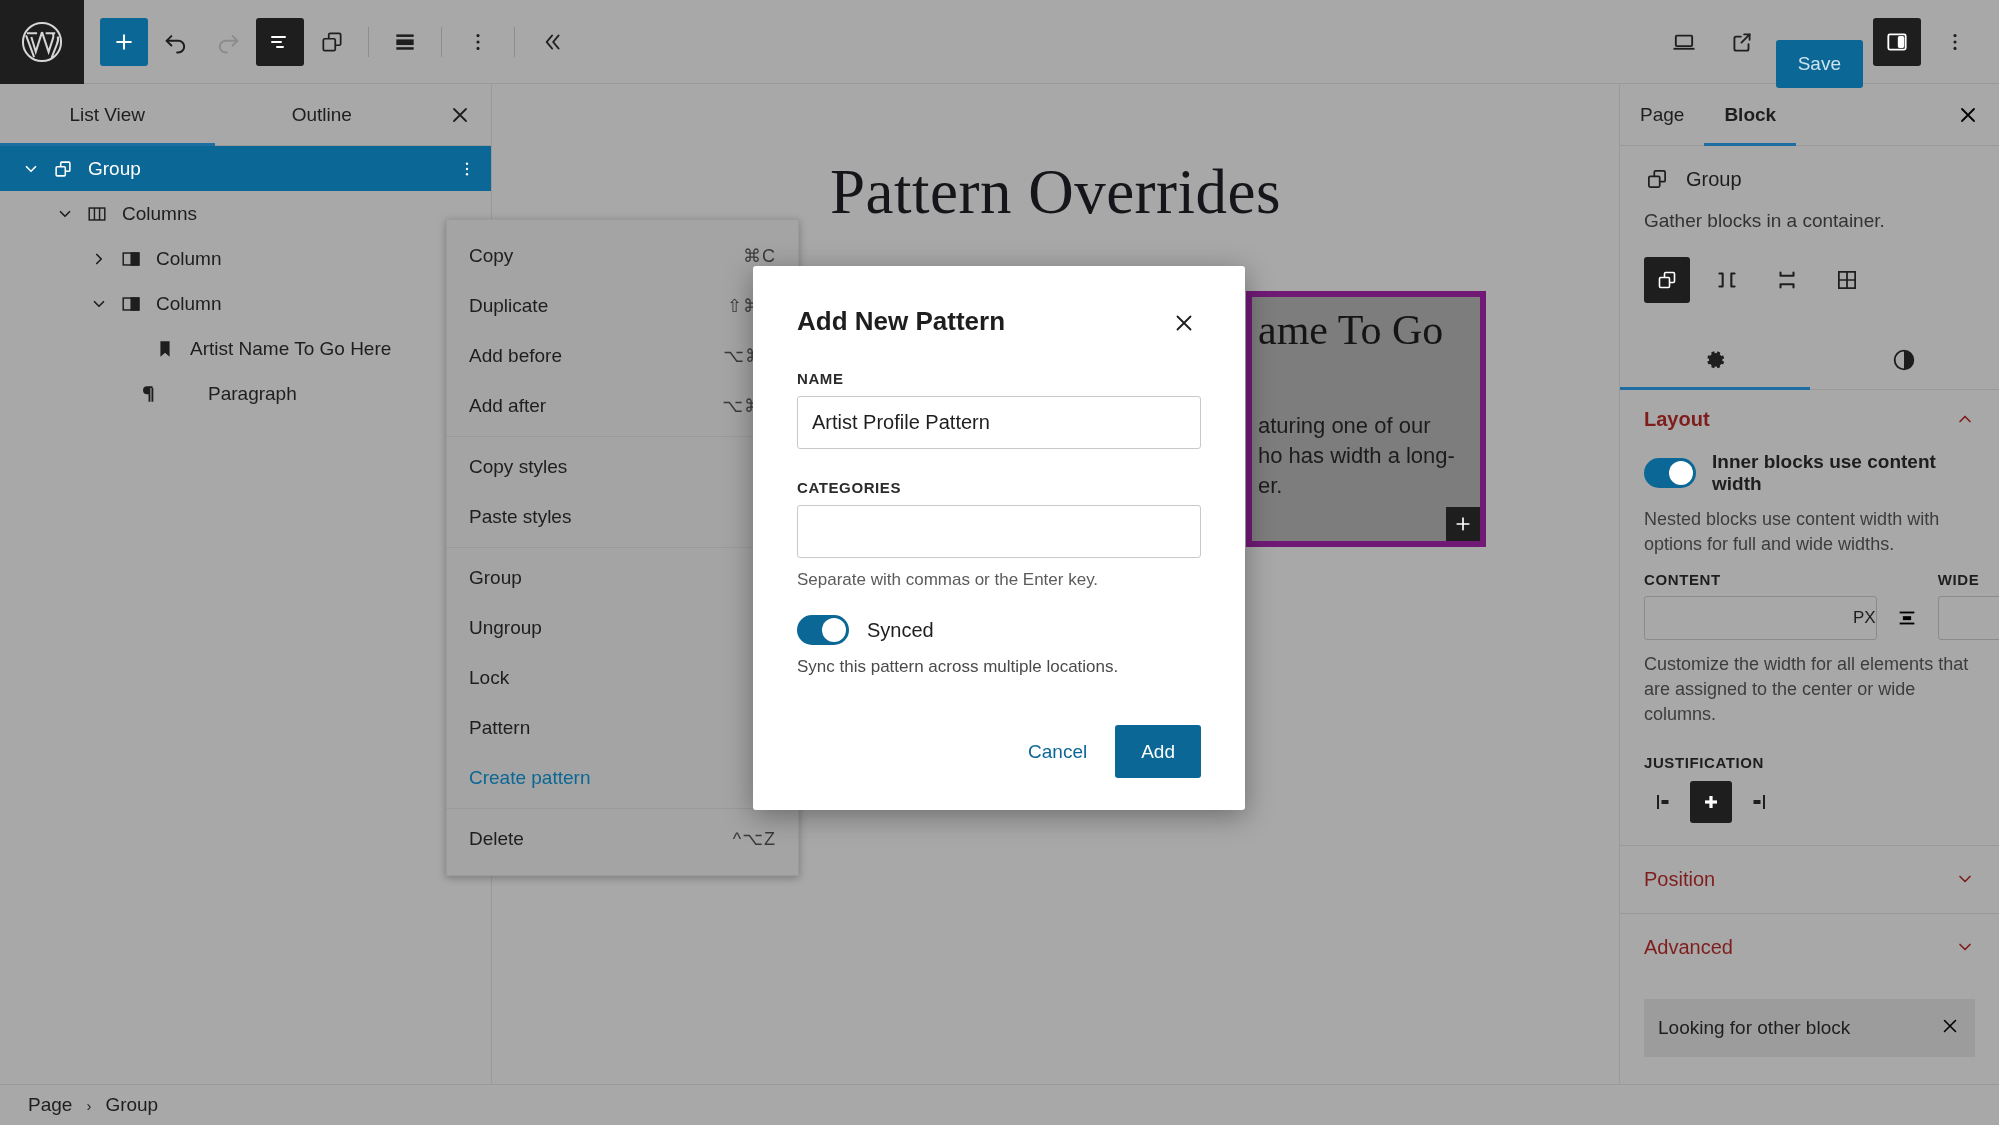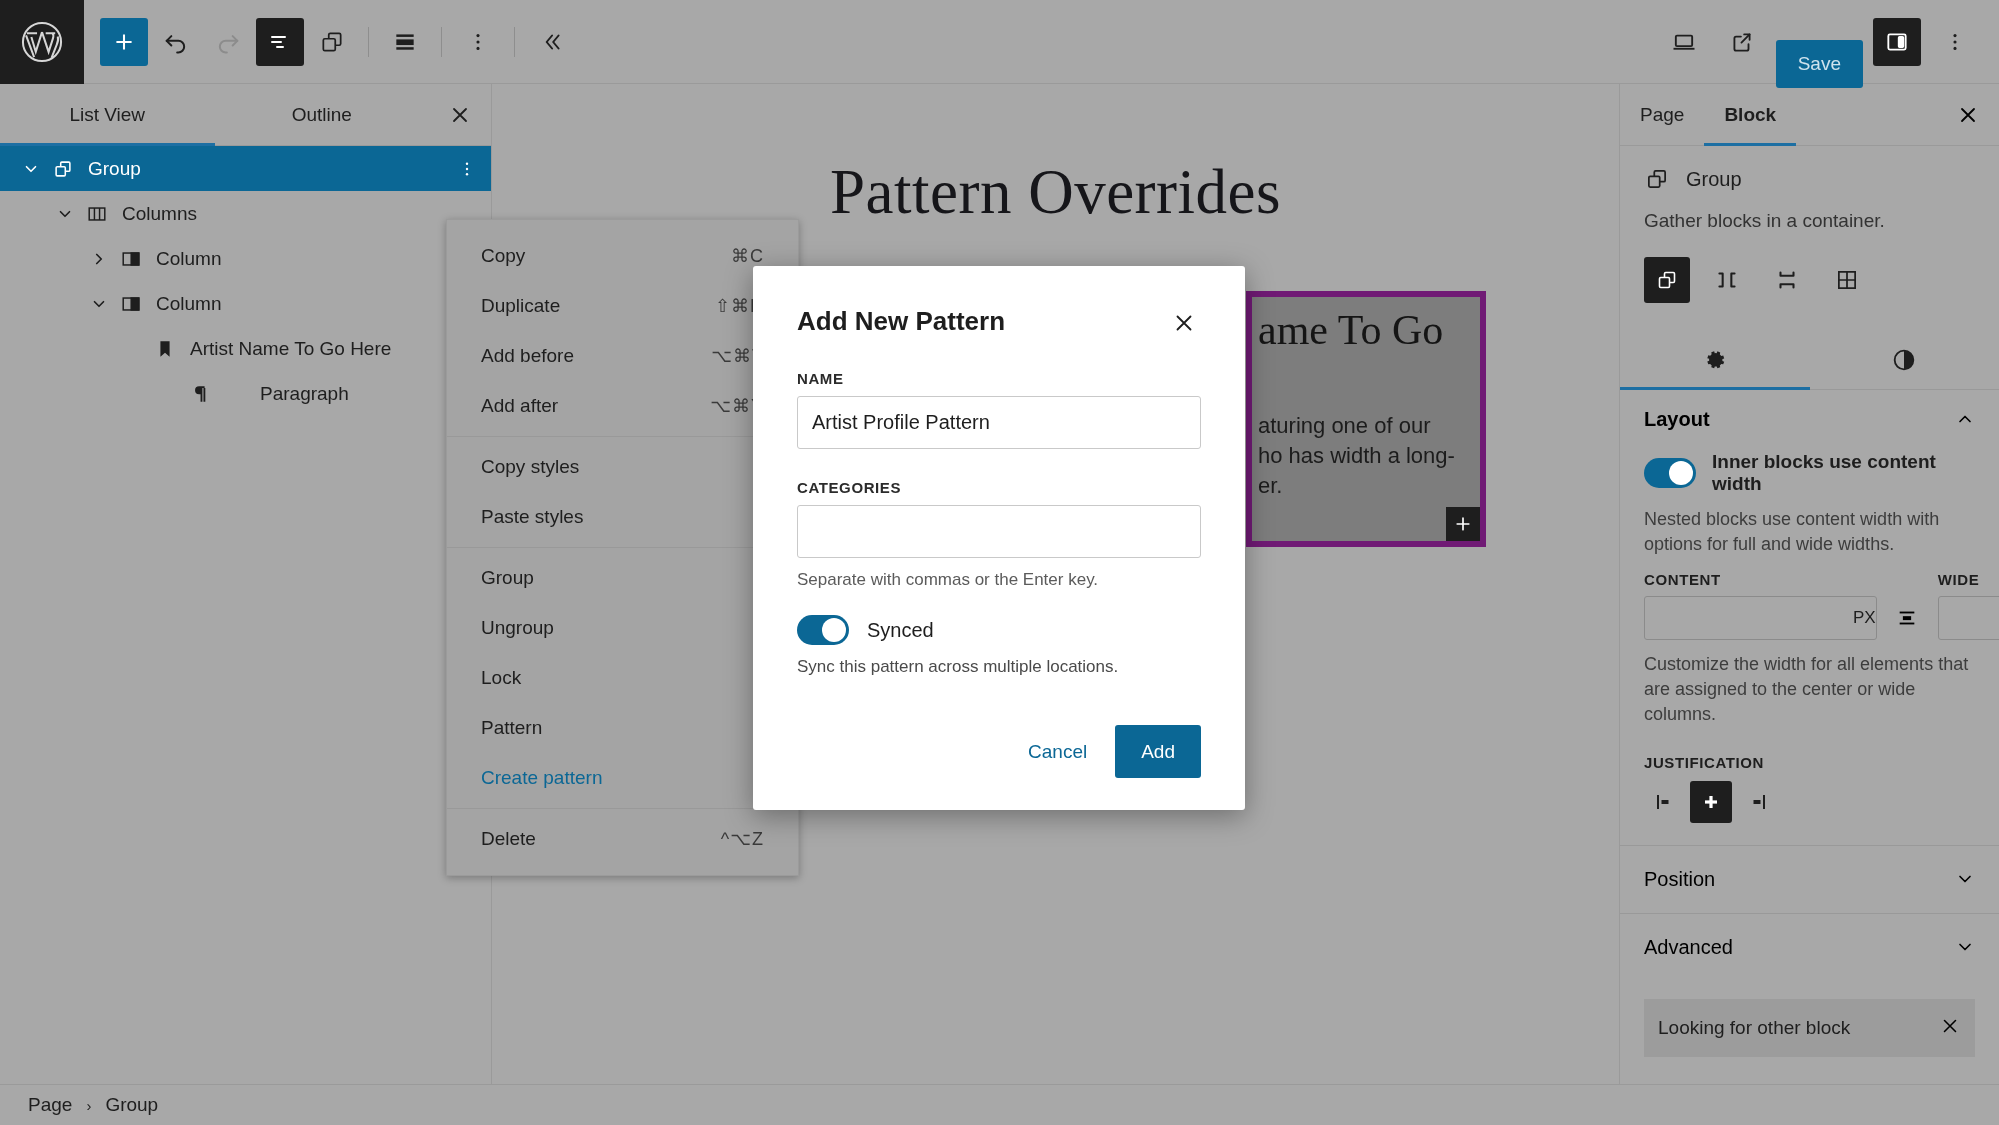--- a/index.html
+++ b/index.html
@@ -81,21 +81,21 @@
   .lv-more { margin-left: auto; display: flex; align-items: center; justify-content: center; width: 28px; }
 
   
   .ctxmenu {
     position: absolute; left: 446px; top: 219px; width: 353px;
     background: #a4a4a4;
     box-shadow: 0 2px 8px rgba(0,0,0,.28);
     border: 1px solid #9b9b9b;
     z-index: 60; padding: 6px 0;
   }
-  .ctx-group { padding: 5px 12px; }
+  .ctx-group { padding: 5px 0; }
   .ctx-group + .ctx-group { border-top: 1px solid #999; }
   .ctx-item {
     display: flex; align-items: center; height: 50px;
     padding: 0 22px 0 22px; font-size: 19px; color: #1e1e1e; cursor: pointer;
   }
   .ctx-item.accent { color: #0b6795; }
   .ctx-sc { margin-left: auto; font-size: 18px; color: #3a3a3a; letter-spacing: 1px; }
 
   
   .canvas {
@@ -200,21 +200,21 @@
   .rs-icontabs { display: flex; border-bottom: 1px solid #999; margin-top: 18px; }
   .icontab {
     flex: 1; height: 58px; display: flex; align-items: center; justify-content: center;
     cursor: pointer; position: relative; color: #1e1e1e;
   }
   .icontab.active::after {
     content: ""; position: absolute; left: 0; right: 0; bottom: -1px; height: 3px; background: #1d6fa3;
   }
   .panel { border-bottom: 1px solid #999; padding: 18px 24px 22px 24px; }
   .panel-head {
-    display: flex; align-items: center; font-size: 20px; color: #000000;
+    display: flex; align-items: center; font-size: 20px; color: #7f1d1d;
     font-weight: bold; cursor: pointer;
   }
   .panel-head .caret { margin-left: auto; }
   .panel-head.plain { font-weight: normal; }
   .lay-toggle-row { display: flex; align-items: center; gap: 16px; margin-top: 20px; }
   .lay-toggle-label { font-size: 19px; color: #1e1e1e; font-weight: bold; }
   .lay-help { font-size: 18px; color: #3d3d3d; margin-top: 12px; line-height: 1.4; }
   .wcols { display: flex; gap: 20px; margin-top: 14px; }
   .wcol { flex: 1; }
   .wcol-label { font-size: 15px; font-weight: bold; letter-spacing: .6px; color: #1e1e1e; margin-bottom: 8px; }
@@ -428,21 +428,21 @@
       <div class="lv-row" style="padding-left:116px;">
         <span class="lv-chev"></span>
         <span class="lv-icon">
           <svg width="22" height="22" viewBox="0 0 24 24" fill="currentColor">
               <path d="M7 3.5h10v17l-5-4.3-5 4.3z"></path>
             </svg>
         </span>
         <span class="lv-label">Artist Name To Go Here</span>
       </div>
 
-      <div class="lv-row" style="padding-left:116px;gap:35px;">
+      <div class="lv-row" style="padding-left:64px;gap:35px;">
         <span class="lv-chev"></span>
         <span class="lv-icon">
           <svg width="22" height="22" viewBox="0 0 24 24" fill="currentColor">
               <path d="M17 3.5h-6a4.4 4.4 0 0 0 0 8.8h1.6V20.5h2V5.5h1.2v15h2V5.5H17z"></path>
             </svg>
         </span>
         <span class="lv-label">Paragraph</span>
       </div>
 
     </div>

